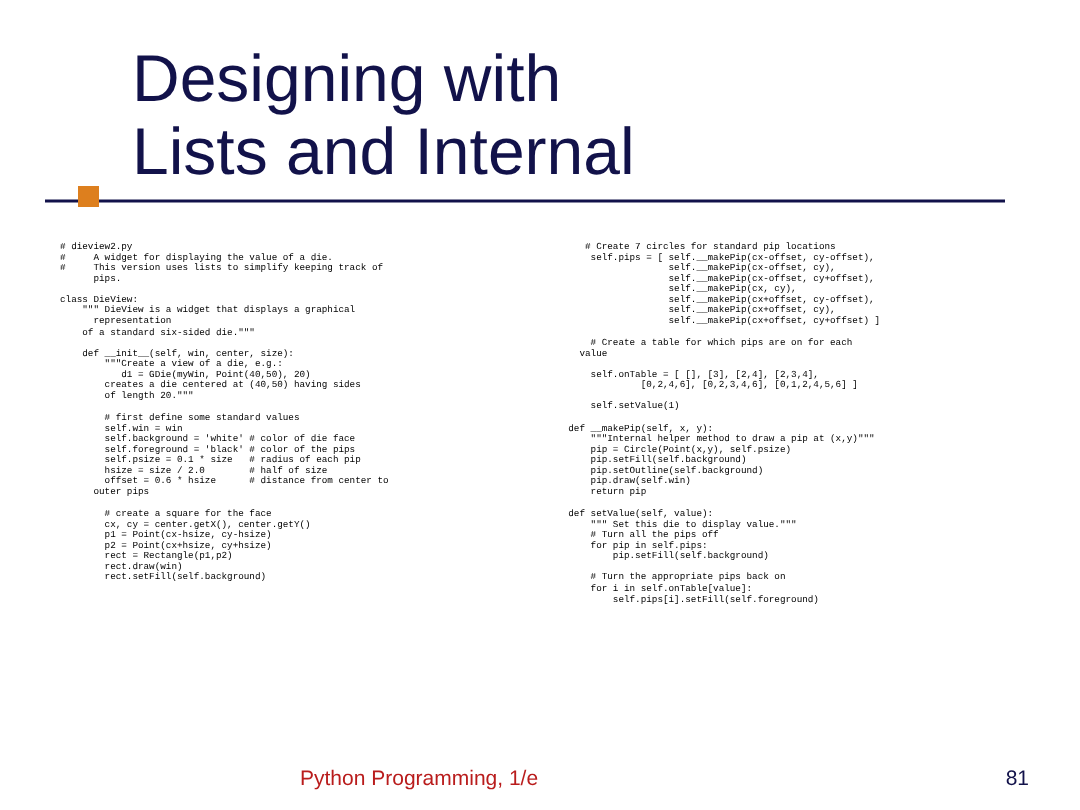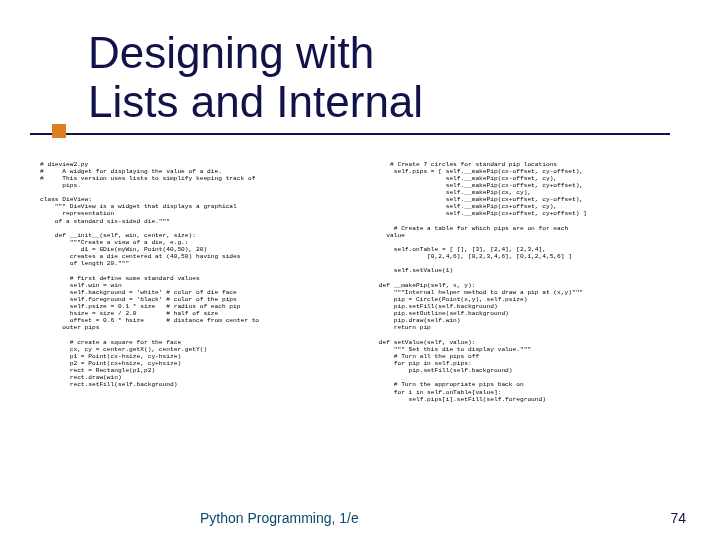--- a/index.html
+++ b/index.html
@@ -56,21 +56,21 @@
     flex: 1;
   }
   .code-col.left { padding-right: 6px; }
   .code-col.right { padding-left: 2px; }
   .footer-left {
     position: absolute;
     bottom: 14px;
     left: 200px;
     font-family: Arial, Helvetica, sans-serif;
     font-size: 14px;
-    color: #0c4a6e;
+    color: #b91c1c;
     text-align: right;
   }
   .footer-right {
     position: absolute;
     bottom: 14px;
     right: 34px;
     font-family: Arial, Helvetica, sans-serif;
     font-size: 14px;
     color: #12124a;
   }
@@ -151,14 +151,14 @@
         # Turn all the pips off
         for pip in self.pips:
             pip.setFill(self.background)
 
         # Turn the appropriate pips back on
         for i in self.onTable[value]:
             self.pips[i].setFill(self.foreground)</div>
   </div>
 
   <div class="footer-left">Python Programming, 1/e</div>
-  <div class="footer-right">74</div>
+  <div class="footer-right">81</div>
 </div>
 
 </body></html>

